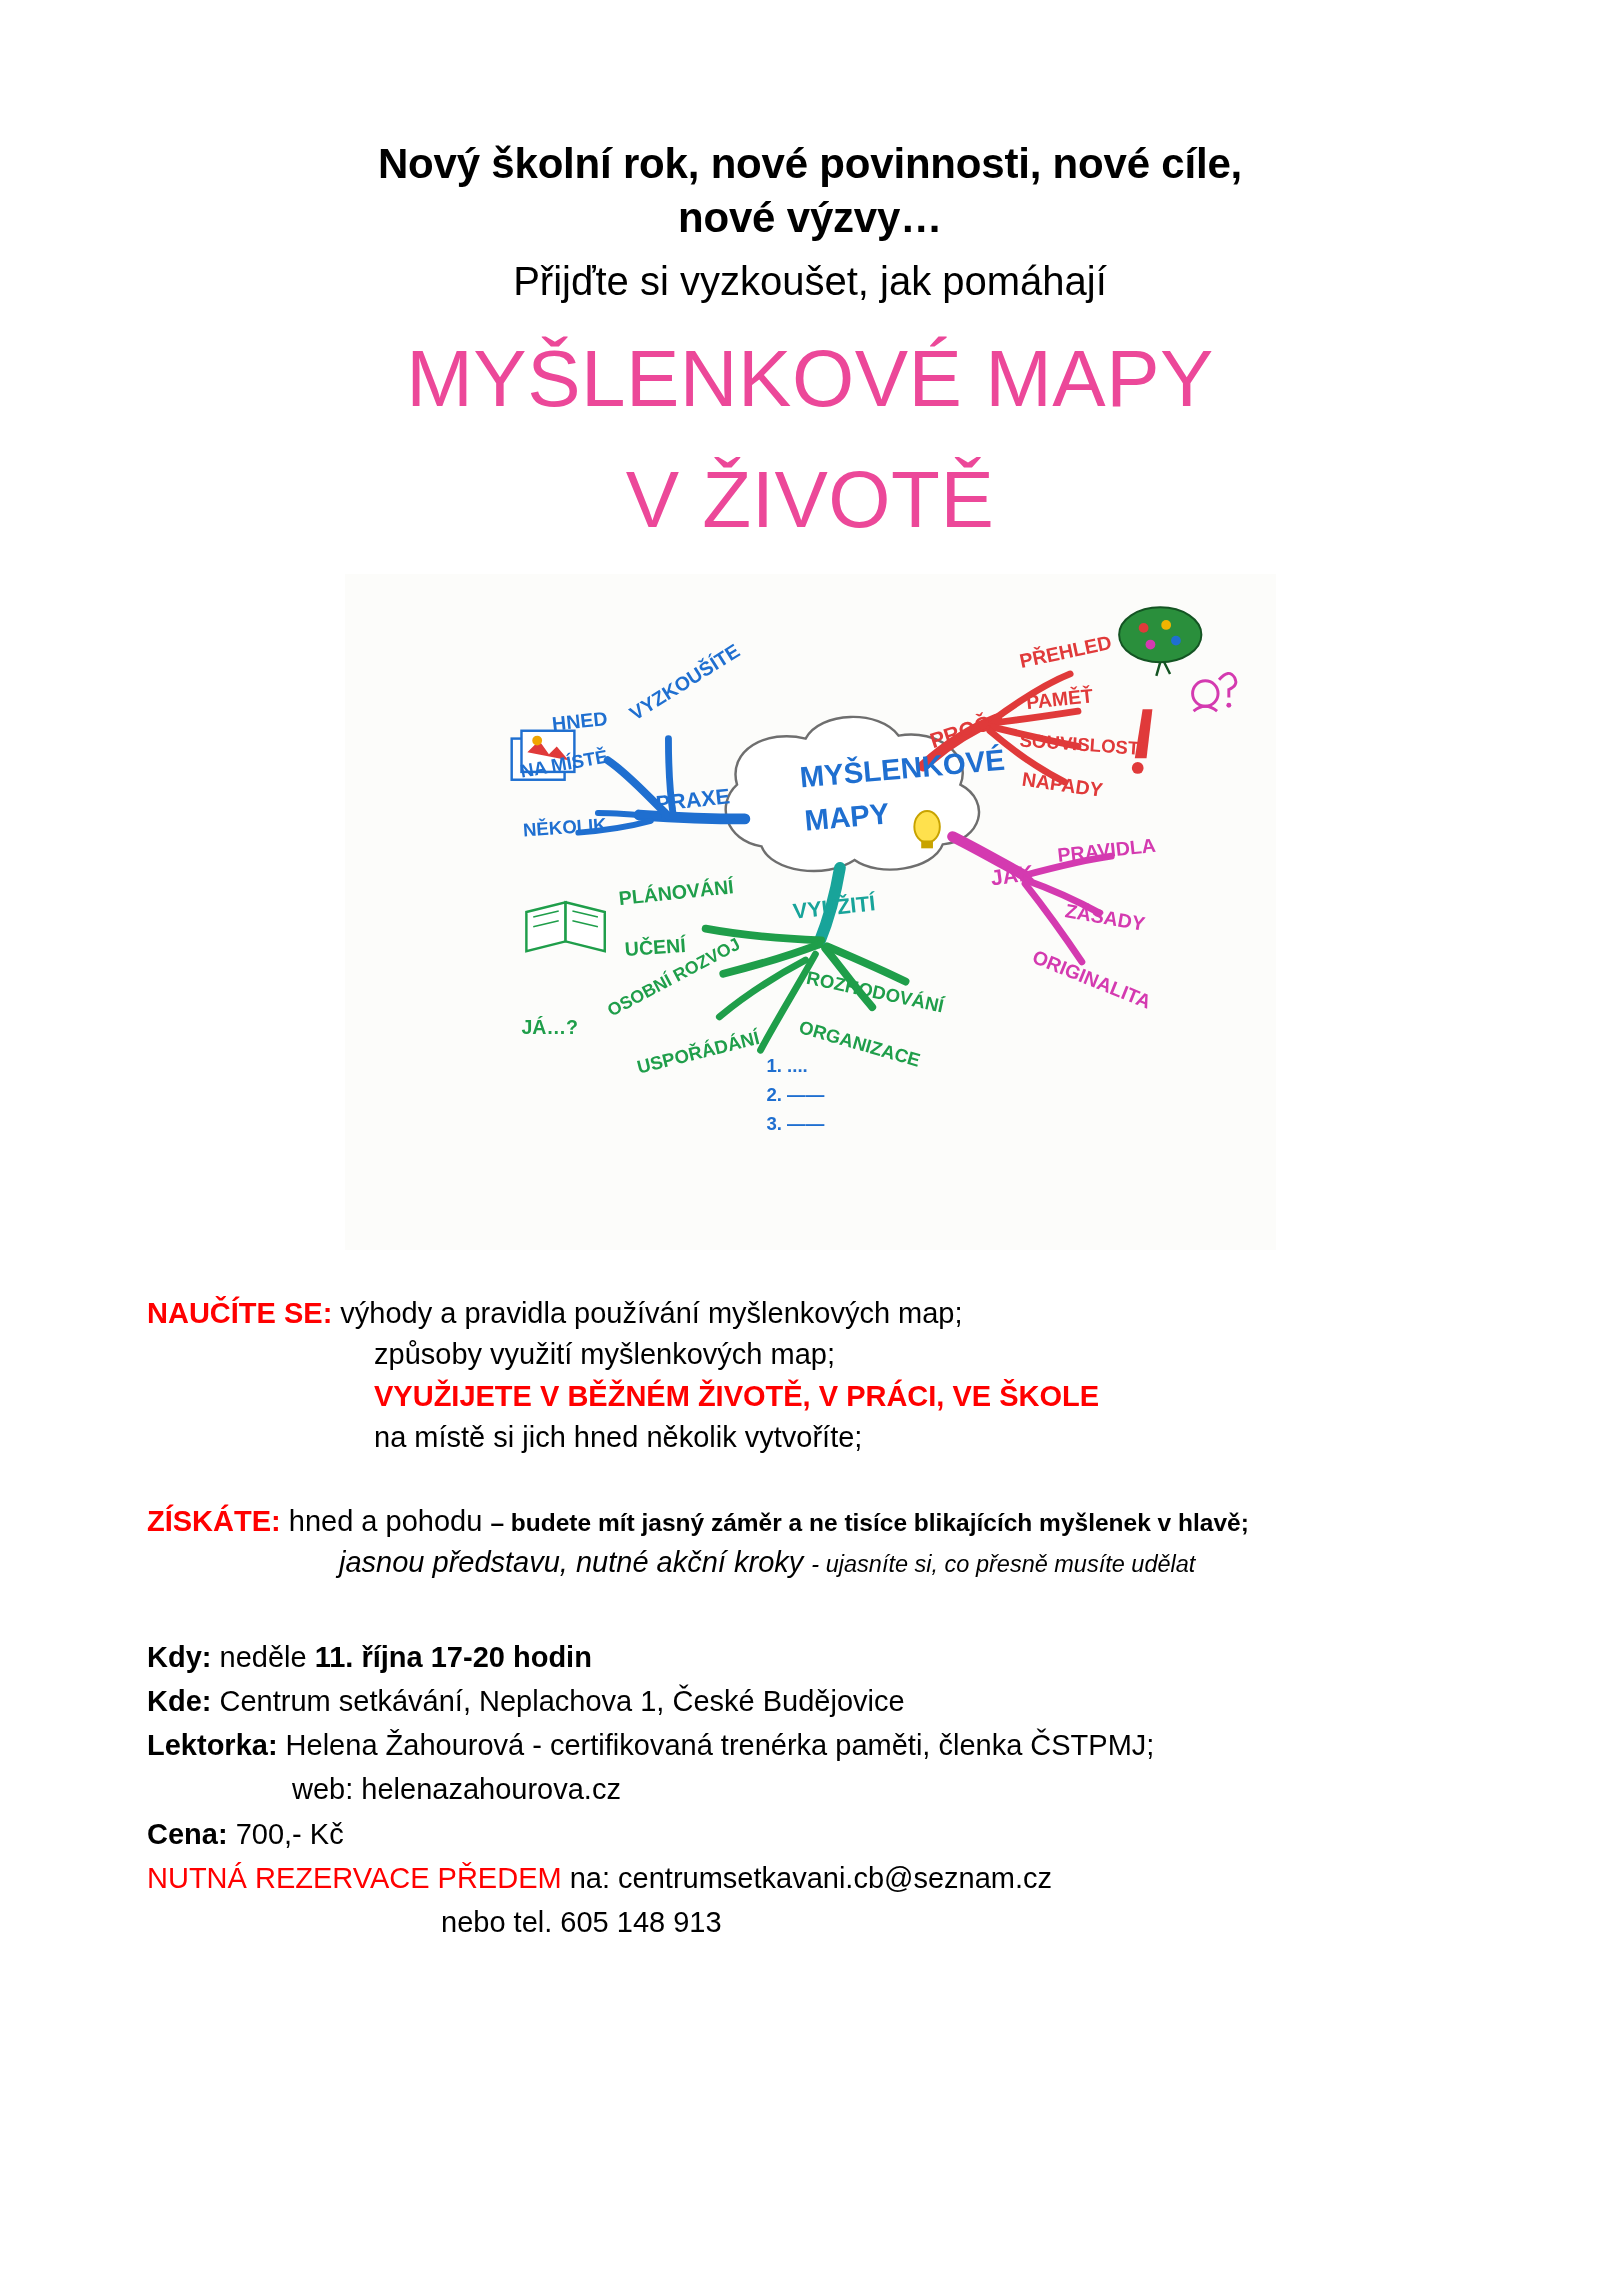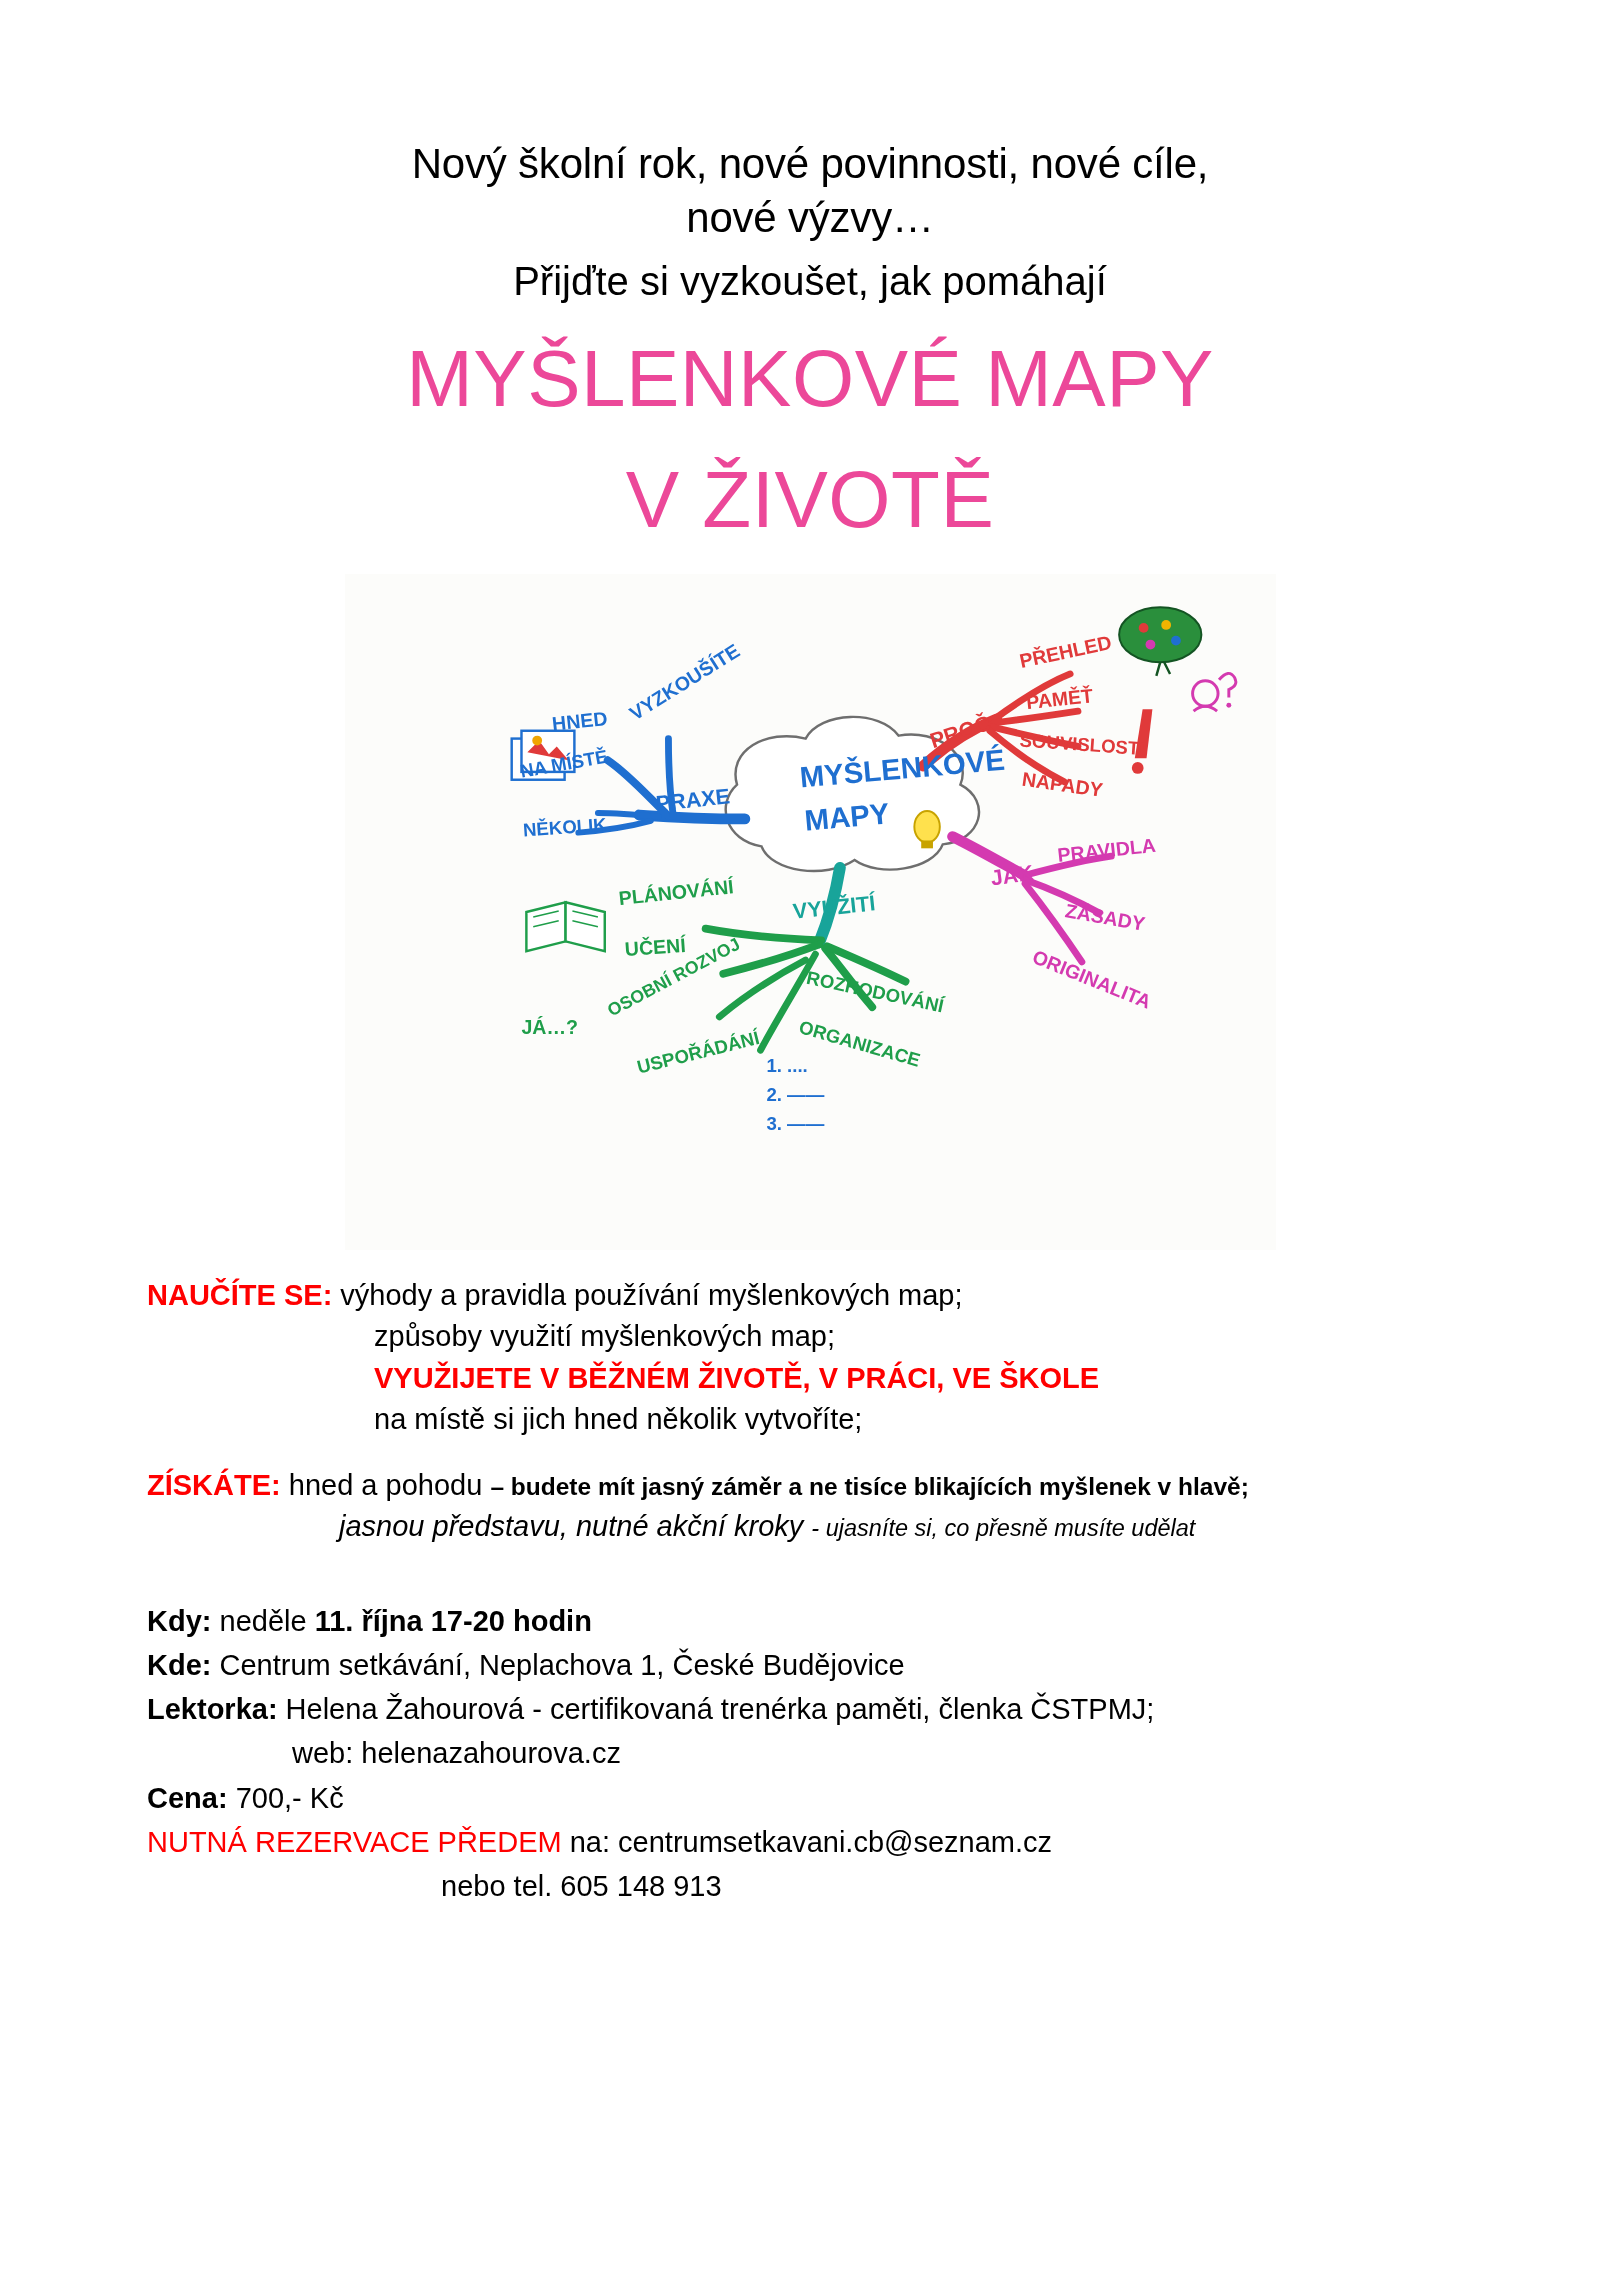--- a/index.html
+++ b/index.html
@@ -19,21 +19,21 @@
     width: 1620px;
     height: 2293px;
     box-sizing: border-box;
     padding: 137px 147px 39px 147px;
     position: relative;
   }
 
   
   .head-line {
     text-align: center;
-    font-weight: normal;
+    font-weight: bold;
     font-size: 42px;
     line-height: 1.28;
     letter-spacing: -0.2px;
   }
   .head-sub {
     text-align: center;
     font-size: 40px;
     line-height: 1.3;
     margin-top: 10px;
   }
@@ -52,21 +52,21 @@
     width: 931px;
     height: 676px;
     background: #fbfbf9;
     position: relative;
     overflow: hidden;
   }
   .map-svg { display: block; }
 
   
   .block {
-    margin-top: 25px;
+    margin-top: 43px;
     font-size: 29px;
     line-height: 1.42;
   }
   .lbl-red {
     color: #ff0000;
     font-weight: bold;
   }
   .red-bold {
     color: #ff0000;
     font-weight: bold;

